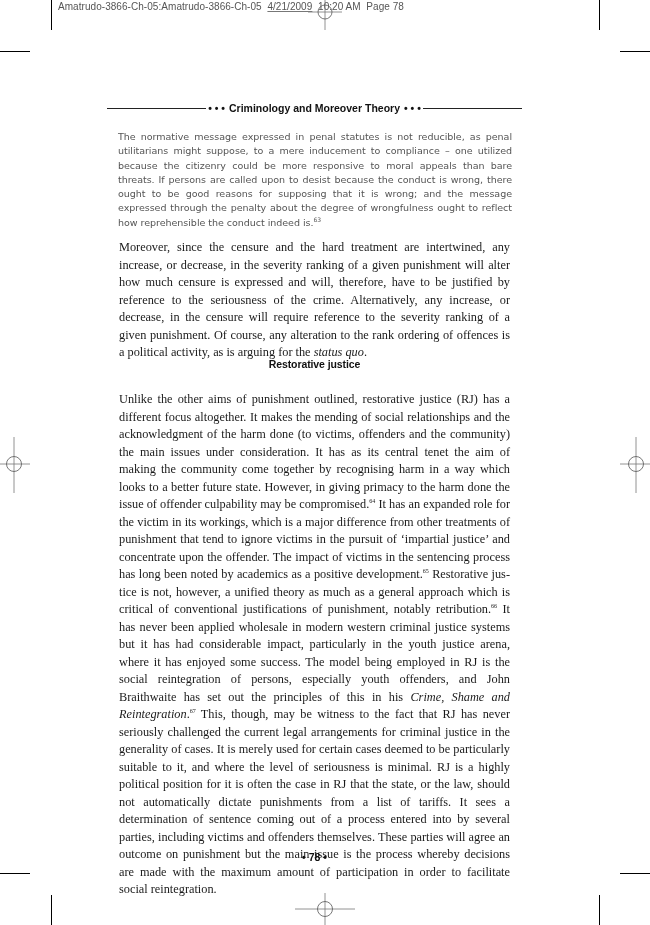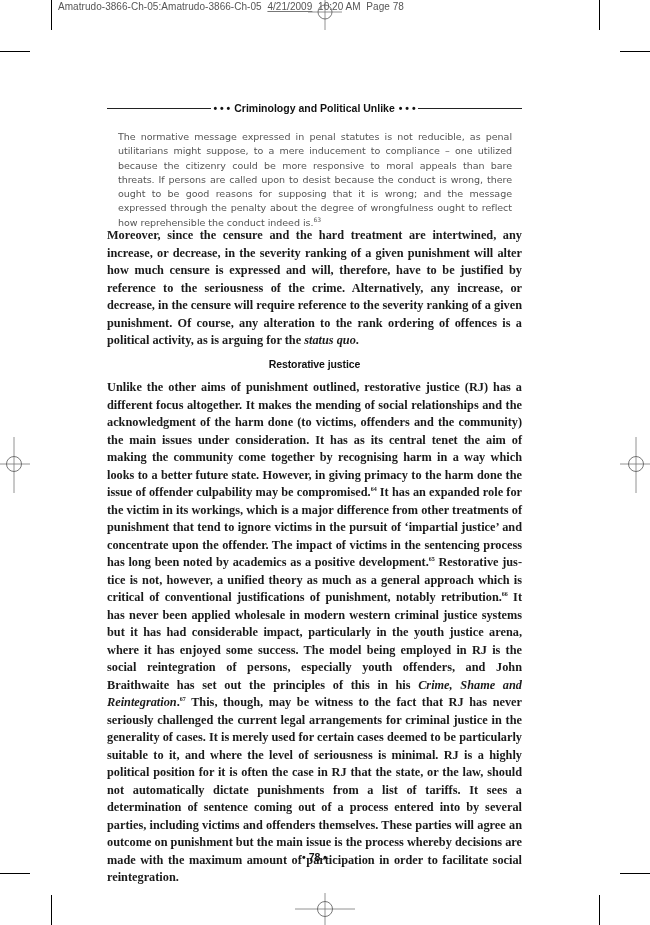--- a/index.html
+++ b/index.html
@@ -30,21 +30,21 @@
       font-size: 9.55px; line-height: 14.3px; color: #555;
       text-align: justify; letter-spacing: -0.05px;
     }
     .quote sup, .body sup { font-size: 6px; vertical-align: super; line-height: 0; }
     .body {
       position: absolute; left: 107px; width: 415px;
       font-family: "Liberation Serif", "DejaVu Serif", serif;
       font-size: 12.3px; line-height: 17.5px; color: #1a1a1a;
       text-align: justify; hyphens: manual;
     }
-    .body p { margin: 0; font-weight: bold; }
+    .body p { margin: 12px; }
     #para1 { top: 227px; }
     #para2 { top: 379px; }
     .subhead {
       position: absolute; left: 107px; width: 415px; top: 358px; text-align: center;
       font-family: "Liberation Sans", "DejaVu Sans", sans-serif;
       font-size: 10.5px; color: #111; font-weight: bold; letter-spacing: -0.1px;
     }
     .folio {
       position: absolute; left: 107px; width: 415px; top: 851px; text-align: center;
       font-family: "Liberation Sans", "DejaVu Sans", sans-serif;
@@ -82,21 +82,21 @@
 </svg>
 <svg class="reg" style="left:295px;top:893px;" width="60" height="32" viewBox="0 0 60 32">
   <line x1="30" y1="0" x2="30" y2="32" stroke="#777" stroke-width="0.8"></line>
   <line x1="0" y1="16" x2="60" y2="16" stroke="#777" stroke-width="0.8"></line>
   <circle cx="30" cy="16" r="7.5" fill="none" stroke="#555" stroke-width="0.8"></circle>
 </svg>
 
 <div class="running-head">
   <div class="rule"></div>
   <span class="title">• • •</span>
-  <span class="title">Criminology and Political Unlike</span>
+  <span class="title">Criminology and Moreover Theory</span>
   <span class="title">• • •</span>
   <div class="rule"></div>
 </div>
 
 <div class="quote"><span>The normative message expressed in penal statutes is not reducible, as penal utilitarians might suppose, to a mere inducement to compliance – one utilized because the citizenry could be more responsive to moral appeals than bare threats. If persons are called upon to desist because the conduct is wrong, there ought to be good reasons for supposing that it is wrong; and the message expressed through the penalty about the degree of wrongfulness ought to reflect how reprehensible the conduct indeed is.</span><sup>63</sup></div>
 
 <div class="body" id="para1">
   <p><span>Moreover, since the censure and the hard treatment are intertwined, any increase, or decrease, in the severity ranking of a given punishment will alter how much censure is expressed and will, therefore, have to be justified by refer­ence to the seriousness of the crime. Alternatively, any increase, or decrease, in the censure will require reference to the severity ranking of a given punishment. Of course, any alteration to the rank ordering of offences is a political activity, as is arguing for the </span><i>status quo</i><span>.</span></p>
 </div>
 

